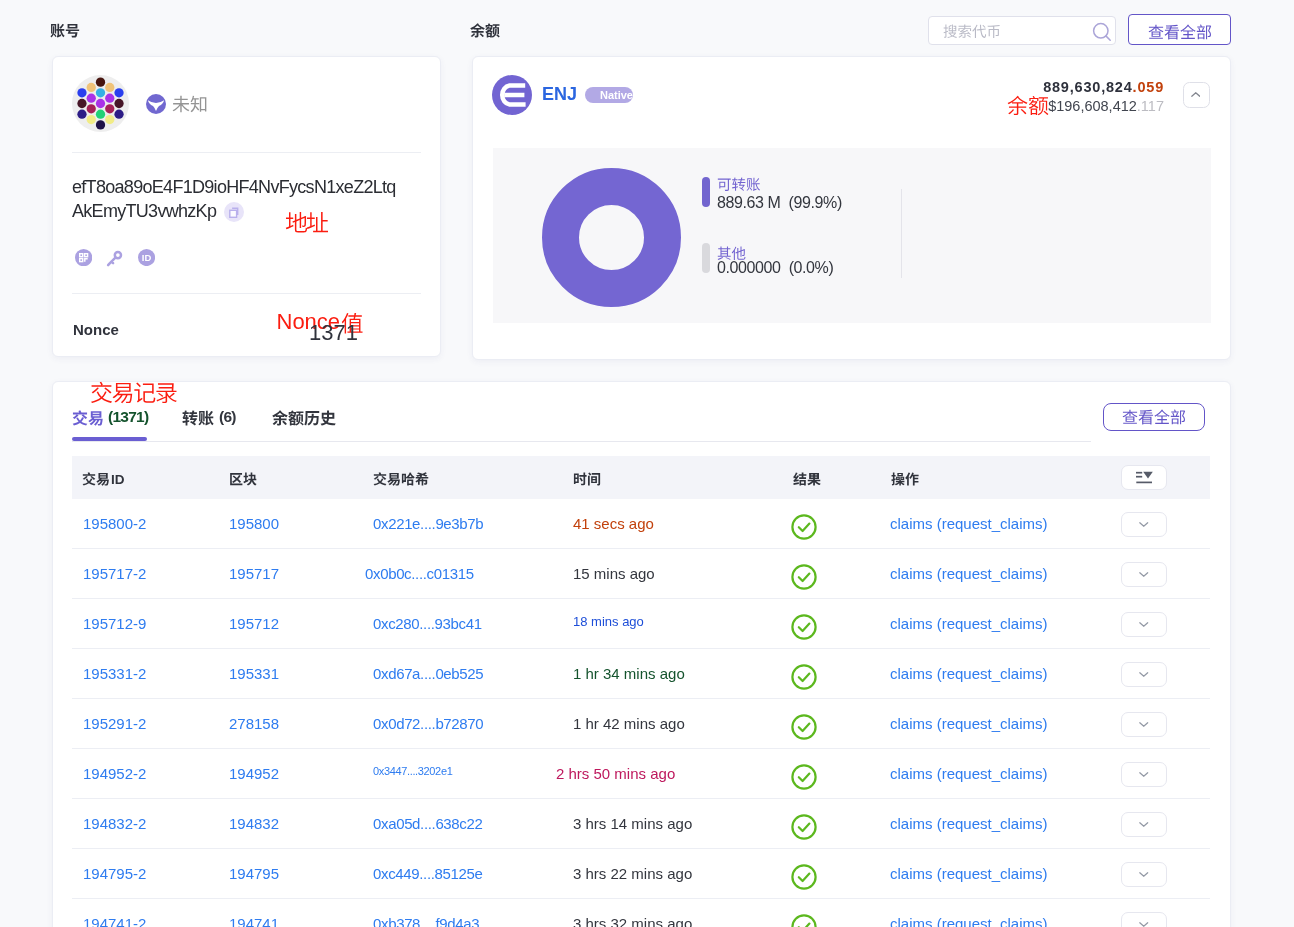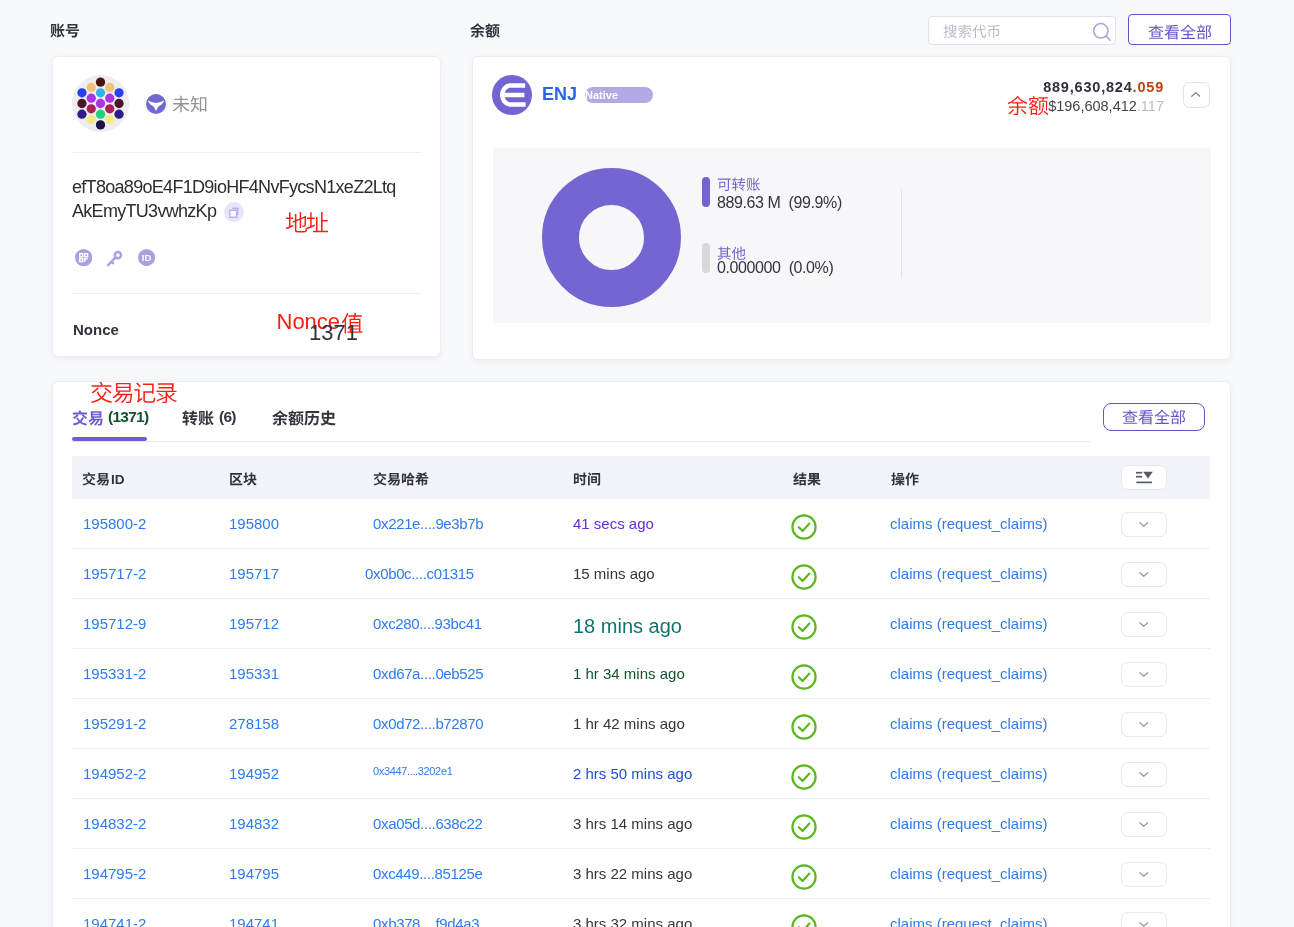--- a/index.html
+++ b/index.html
@@ -120,21 +120,21 @@
     </svg>
   </div>
 <div class="abs" style="left:309px;top:320px;width:100px;text-align:left;font-size:22px;color:#30333c;line-height:1.15">1371</div>
 <div class="card" style="left:472px;top:56px;width:759px;height:304px"></div>
 <svg style="position:absolute;left:492px;top:75px" width="40" height="40" viewBox="0 0 40 40">
     <circle cx="20" cy="20" r="20" fill="#7264d2"></circle>
     <path d="M33.2,10.5 H17.6 A8.6,9.6 0 0 0 17.6,29.5 H33.6" fill="none" stroke="#fff" stroke-width="4.5" stroke-linecap="butt"></path>
     <path d="M12.2,20 H32.4" fill="none" stroke="#fff" stroke-width="4.5" stroke-linecap="butt"></path>
   </svg>
 <div class="abs" style="left:542px;top:84.5px;font-size:18px;line-height:1;font-weight:bold;color:#2b66e0">ENJ</div>
-<div class="abs" style="left:585px;top:87px;width:68px;height:16px;border-radius:8px;background:#b2a9e5;color:#fff;font-size:11px;font-weight:bold;text-align:left;line-height:16px">Native</div>
+<div class="abs" style="left:585px;top:87px;width:48px;height:16px;border-radius:8px;background:#b2a9e5;color:#fff;font-size:11px;font-weight:bold;text-align:right;line-height:16px">Native</div>
 <div class="abs" style="left:864px;top:79.2px;width:300px;text-align:right;font-size:14.5px;letter-spacing:0.8px;line-height:1.2;font-weight:bold;color:#2e313c">889,630,824<span style="color:#c2410c">.059</span></div>
 <div class="abs" style="left:864px;top:98.2px;width:300px;text-align:right;font-size:14.5px;line-height:1.2;color:#41454f">$196,608,412<span style="color:#bcbcc2">.117</span></div>
 <div class="abs" style="left:1007px;top:95.2px;line-height:0">
     <svg width="42" height="21" viewBox="0 -880 2000 1000" style="display:block;" fill="#fb1d10">
       <path transform="translate(0,0) scale(1,-1)" d="M650 175C729 111 822 22 866 -37L924 3C878 61 782 148 704 209ZM278 205C223 131 139 55 59 5C75 -6 100 -28 111 -40C190 15 280 100 341 182ZM94 336V272H470V5C470 -10 465 -14 449 -15C432 -15 375 -16 312 -14C323 -32 335 -60 339 -78C419 -79 469 -77 499 -67C529 -56 540 -36 540 5V272H915V336H540V470H761V532H239V470H470V336ZM504 848C396 707 204 571 27 494C44 479 62 457 74 439C223 511 384 626 500 752C622 617 762 528 930 452C940 472 959 495 976 509C802 579 656 665 539 797L556 819Z"></path>
       <path transform="translate(1000,0) scale(1,-1)" d="M696 496C691 182 677 42 460 -35C472 -45 489 -67 495 -82C728 4 750 162 755 496ZM737 88C805 39 890 -31 932 -75L970 -28C928 14 840 82 774 130ZM532 611V139H590V556H853V141H912V611H723C737 643 751 682 764 719H951V778H514V719H703C693 684 678 643 665 611ZM218 821C232 797 247 768 259 742H65V596H124V686H435V596H497V742H331C317 770 295 807 278 835ZM128 234V-71H189V-37H373V-69H435V234ZM189 18V179H373V18ZM152 420 230 378C172 336 107 303 41 280C51 268 65 238 70 221C145 250 221 292 286 347C351 310 413 272 452 244L497 291C457 318 396 354 332 388C382 437 424 494 453 558L416 582L404 579H247C258 599 269 620 278 640L217 650C188 582 130 499 44 440C57 431 75 411 84 398C137 436 179 480 212 526H369C345 486 314 450 278 417L195 460Z"></path>
     </svg>
   </div>
 <div class="wbtn" style="left:1183px;top:82px;width:27px;height:26px;border-radius:6.5px;border-color:#dfe0e8"></div>
 <svg style="position:absolute;left:1190.75px;top:92.1px" width="9.5" height="5" viewBox="0 0 9.5 5">
@@ -250,21 +250,21 @@
       <path d="M0,1.7 H6.2"></path>
       <path d="M0,5.7 H6.2"></path>
       <path d="M0.3,11.4 H16"></path>
     </g>
     <path d="M7.2,0.8 H16.8 L12,7.6 Z" fill="#565b68"></path>
   </svg>
 <div class="abs" style="left:72px;top:548px;width:1138px;border-top:1px solid #eceef4"></div>
 <a class="abs" style="left:83px;top:515.2px;font-size:15px;line-height:1.15">195800-2</a>
 <a class="abs" style="left:229px;top:515.2px;font-size:15px;line-height:1.15">195800</a>
 <a class="abs" style="left:373px;top:515.2px;font-size:15px;line-height:1.15;letter-spacing:-0.35px">0x221e....9e3b7b</a>
-<div class="abs" style="left:573px;top:515.2px;font-size:15px;line-height:1.15;color:#6d28d9">41 secs ago</div>
+<div class="abs" style="left:573px;top:515.2px;font-size:15px;line-height:1.15;color:#c2410c">41 secs ago</div>
 <svg style="position:absolute;left:790.5px;top:513.5px" width="26" height="26" viewBox="0 0 26 26">
     <circle cx="13" cy="13" r="11.6" fill="none" stroke="#5cb81e" stroke-width="2.2"></circle>
     <path d="M7.8,13.2 L11.6,17 L18.4,9.6" fill="none" stroke="#5cb81e" stroke-width="2.2" stroke-linecap="round" stroke-linejoin="round"></path>
   </svg>
 <a class="abs" style="left:890px;top:515.2px;font-size:15px;line-height:1.15">claims (request_claims)</a>
 <div class="wbtn" style="left:1121px;top:512px;width:46px;height:25px"></div>
 <svg style="position:absolute;left:1139.25px;top:522.0px" width="9.5" height="5" viewBox="0 0 9.5 5">
     <path d="M0.8,0.8 L4.75,4.2 L8.7,0.8" fill="none" stroke="#949aa6" stroke-width="1.3" stroke-linecap="round"></path>
   </svg>
 <div class="abs" style="left:72px;top:598px;width:1138px;border-top:1px solid #eceef4"></div>
@@ -278,21 +278,21 @@
   </svg>
 <a class="abs" style="left:890px;top:565.2px;font-size:15px;line-height:1.15">claims (request_claims)</a>
 <div class="wbtn" style="left:1121px;top:562px;width:46px;height:25px"></div>
 <svg style="position:absolute;left:1139.25px;top:572.0px" width="9.5" height="5" viewBox="0 0 9.5 5">
     <path d="M0.8,0.8 L4.75,4.2 L8.7,0.8" fill="none" stroke="#949aa6" stroke-width="1.3" stroke-linecap="round"></path>
   </svg>
 <div class="abs" style="left:72px;top:648px;width:1138px;border-top:1px solid #eceef4"></div>
 <a class="abs" style="left:83px;top:615.2px;font-size:15px;line-height:1.15">195712-9</a>
 <a class="abs" style="left:229px;top:615.2px;font-size:15px;line-height:1.15">195712</a>
 <a class="abs" style="left:373px;top:615.2px;font-size:15px;line-height:1.15;letter-spacing:-0.35px">0xc280....93bc41</a>
-<div class="abs" style="left:573px;top:615.2px;font-size:20px;line-height:1.15;color:#0f766e">18 mins ago</div>
+<div class="abs" style="left:573px;top:615.2px;font-size:13px;line-height:1.15;color:#1d4ed8">18 mins ago</div>
 <svg style="position:absolute;left:790.5px;top:613.5px" width="26" height="26" viewBox="0 0 26 26">
     <circle cx="13" cy="13" r="11.6" fill="none" stroke="#5cb81e" stroke-width="2.2"></circle>
     <path d="M7.8,13.2 L11.6,17 L18.4,9.6" fill="none" stroke="#5cb81e" stroke-width="2.2" stroke-linecap="round" stroke-linejoin="round"></path>
   </svg>
 <a class="abs" style="left:890px;top:615.2px;font-size:15px;line-height:1.15">claims (request_claims)</a>
 <div class="wbtn" style="left:1121px;top:612px;width:46px;height:25px"></div>
 <svg style="position:absolute;left:1139.25px;top:622.0px" width="9.5" height="5" viewBox="0 0 9.5 5">
     <path d="M0.8,0.8 L4.75,4.2 L8.7,0.8" fill="none" stroke="#949aa6" stroke-width="1.3" stroke-linecap="round"></path>
   </svg>
 <div class="abs" style="left:72px;top:698px;width:1138px;border-top:1px solid #eceef4"></div>
@@ -320,21 +320,21 @@
   </svg>
 <a class="abs" style="left:890px;top:715.2px;font-size:15px;line-height:1.15">claims (request_claims)</a>
 <div class="wbtn" style="left:1121px;top:712px;width:46px;height:25px"></div>
 <svg style="position:absolute;left:1139.25px;top:722.0px" width="9.5" height="5" viewBox="0 0 9.5 5">
     <path d="M0.8,0.8 L4.75,4.2 L8.7,0.8" fill="none" stroke="#949aa6" stroke-width="1.3" stroke-linecap="round"></path>
   </svg>
 <div class="abs" style="left:72px;top:798px;width:1138px;border-top:1px solid #eceef4"></div>
 <a class="abs" style="left:83px;top:765.2px;font-size:15px;line-height:1.15">194952-2</a>
 <a class="abs" style="left:229px;top:765.2px;font-size:15px;line-height:1.15">194952</a>
 <a class="abs" style="left:373px;top:765.2px;font-size:11px;line-height:1.15;letter-spacing:-0.35px">0x3447....3202e1</a>
-<div class="abs" style="left:573px;top:765.2px;font-size:15px;line-height:1.15;color:#1d4ed8">2 hrs 50 mins ago</div>
+<div class="abs" style="left:556px;top:765.2px;font-size:15px;line-height:1.15;color:#be185d">2 hrs 50 mins ago</div>
 <svg style="position:absolute;left:790.5px;top:763.5px" width="26" height="26" viewBox="0 0 26 26">
     <circle cx="13" cy="13" r="11.6" fill="none" stroke="#5cb81e" stroke-width="2.2"></circle>
     <path d="M7.8,13.2 L11.6,17 L18.4,9.6" fill="none" stroke="#5cb81e" stroke-width="2.2" stroke-linecap="round" stroke-linejoin="round"></path>
   </svg>
 <a class="abs" style="left:890px;top:765.2px;font-size:15px;line-height:1.15">claims (request_claims)</a>
 <div class="wbtn" style="left:1121px;top:762px;width:46px;height:25px"></div>
 <svg style="position:absolute;left:1139.25px;top:772.0px" width="9.5" height="5" viewBox="0 0 9.5 5">
     <path d="M0.8,0.8 L4.75,4.2 L8.7,0.8" fill="none" stroke="#949aa6" stroke-width="1.3" stroke-linecap="round"></path>
   </svg>
 <div class="abs" style="left:72px;top:848px;width:1138px;border-top:1px solid #eceef4"></div>

